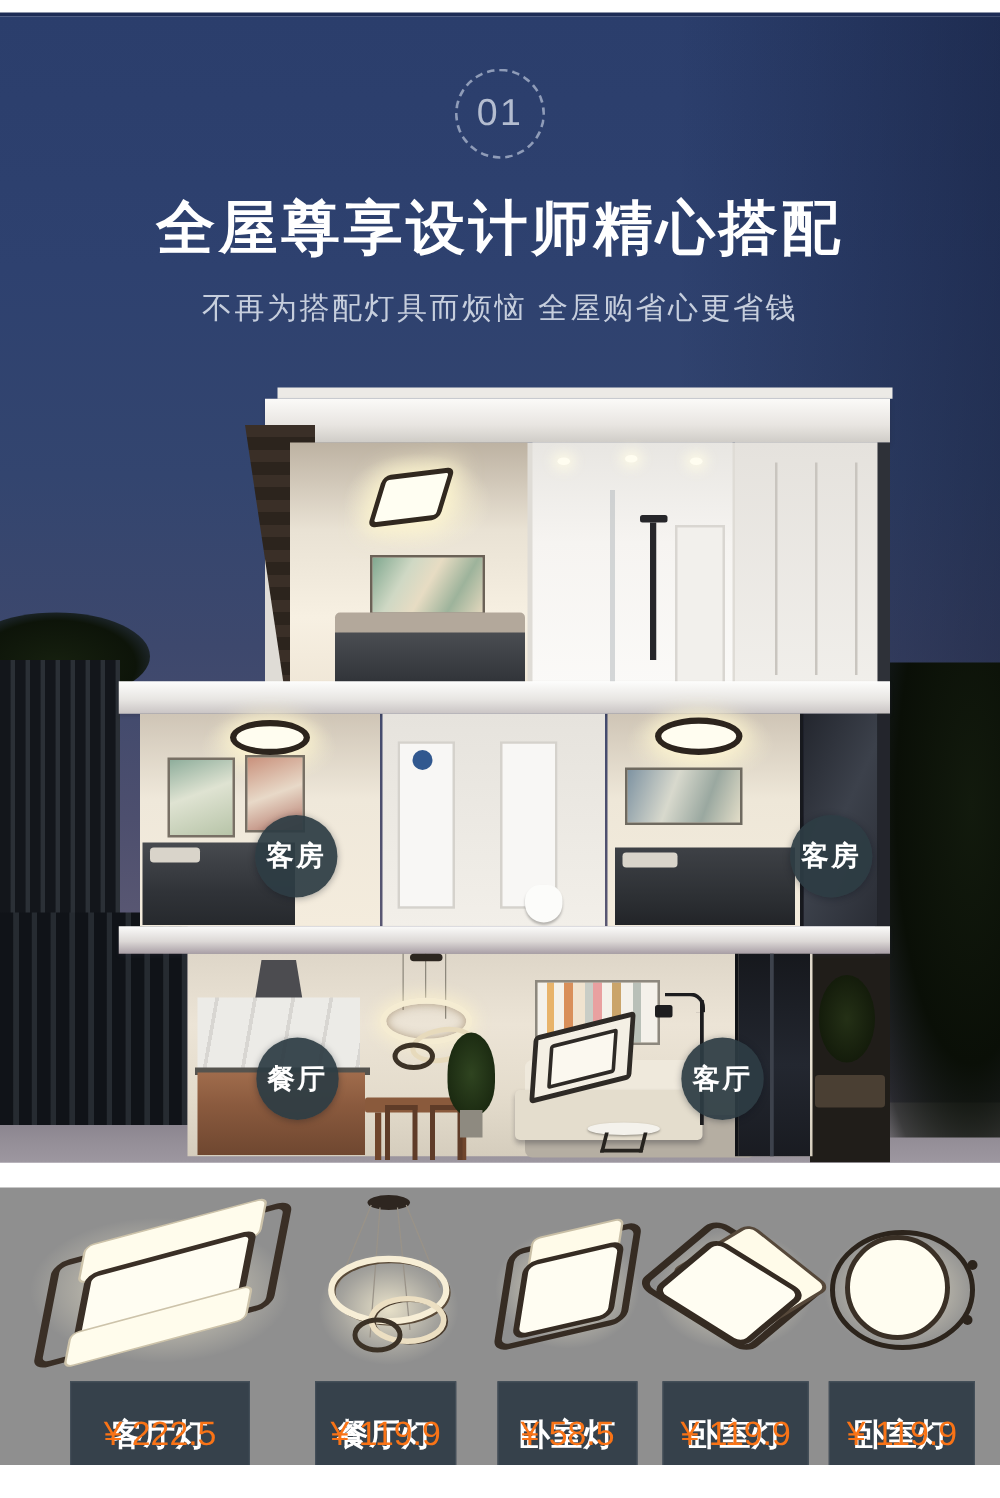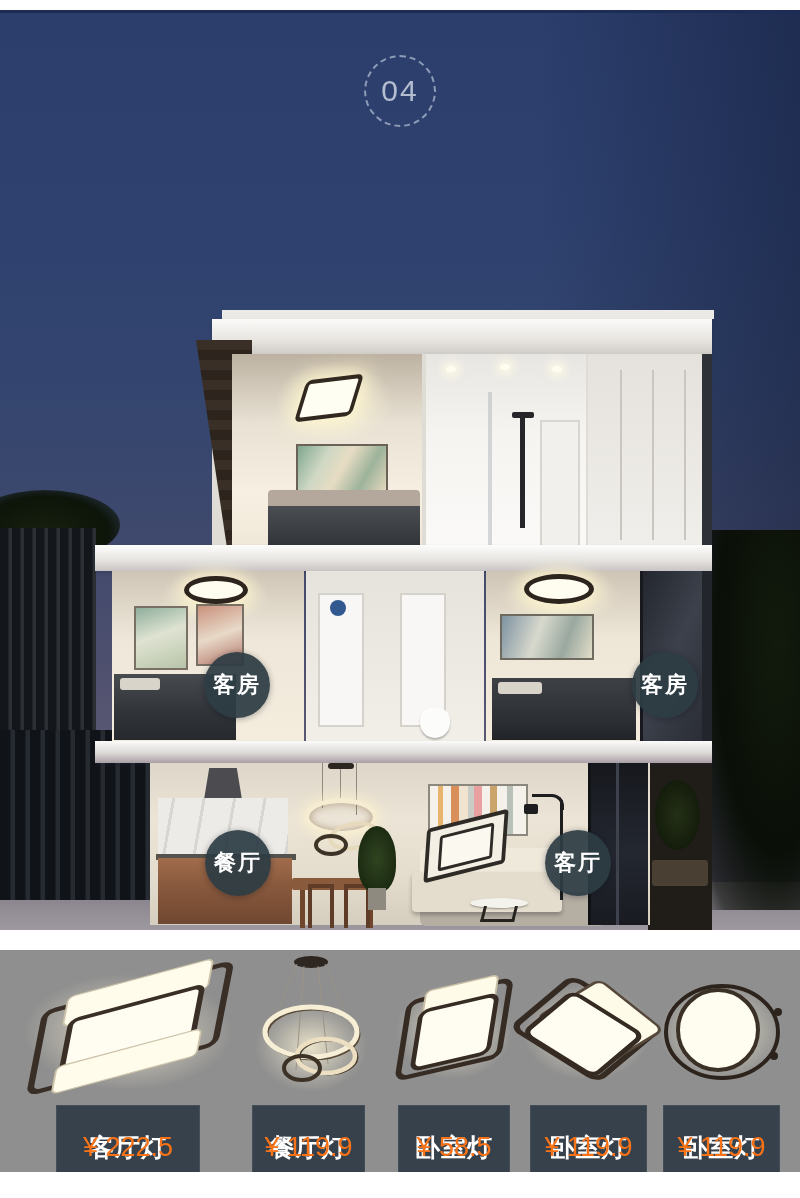--- a/index.html
+++ b/index.html
@@ -207,22 +207,24 @@
 <body>
 
 <div id="page">
   <div class="top-white"></div>
   <div class="navy-line"></div>
 
   <div class="hero">
     <div class="hero-shade-right"></div>
 
     <div class="badge">
-      <span>04</span>
-    </div>
+      <span>01</span>
+    </div>
+    <div class="hero-title">全屋尊享设计师精心搭配</div>
+    <div class="hero-subtitle">不再为搭配灯具而烦恼 全屋购省心更省钱</div>
 
     <div class="scene">
       <div class="ground-strip"></div>
       <div class="tree-left-top"></div>
       <div class="slat-wall"></div>
       <div class="slat-wall-low"></div>
       <div class="tree-right"></div>
       <div class="patio-right"></div>
       <div class="patio-plant"></div>
       <div class="patio-bench"></div>

